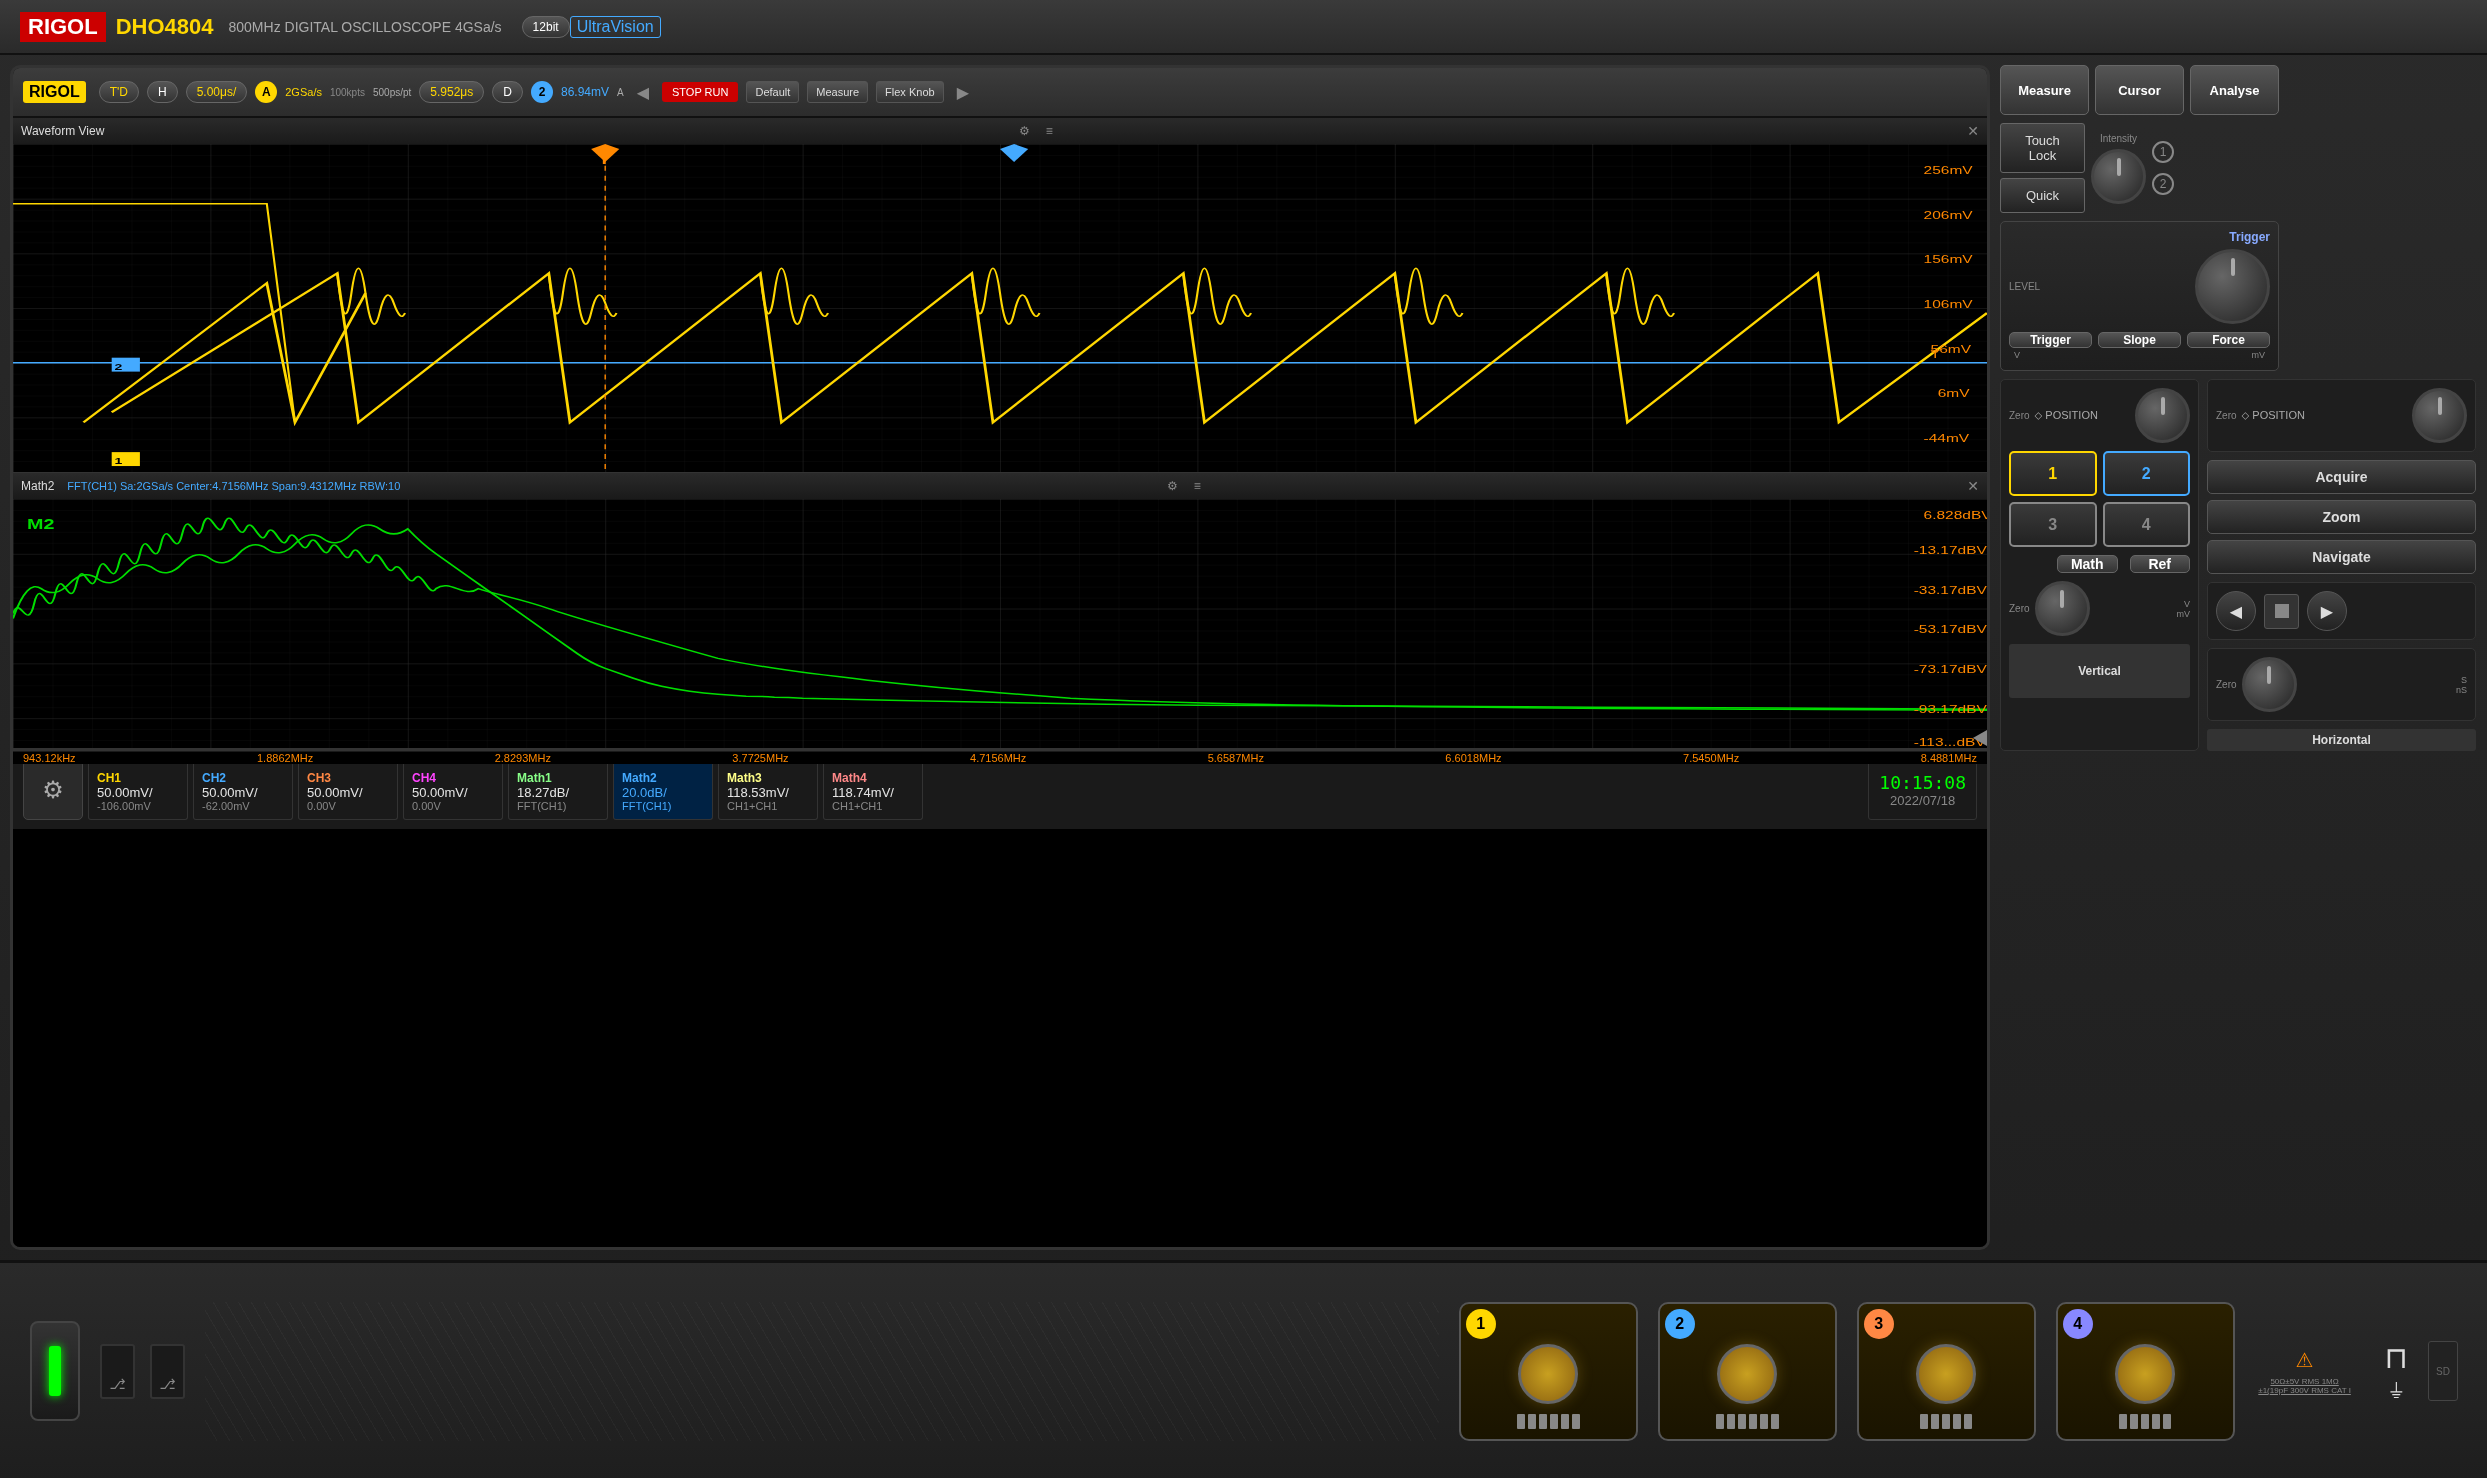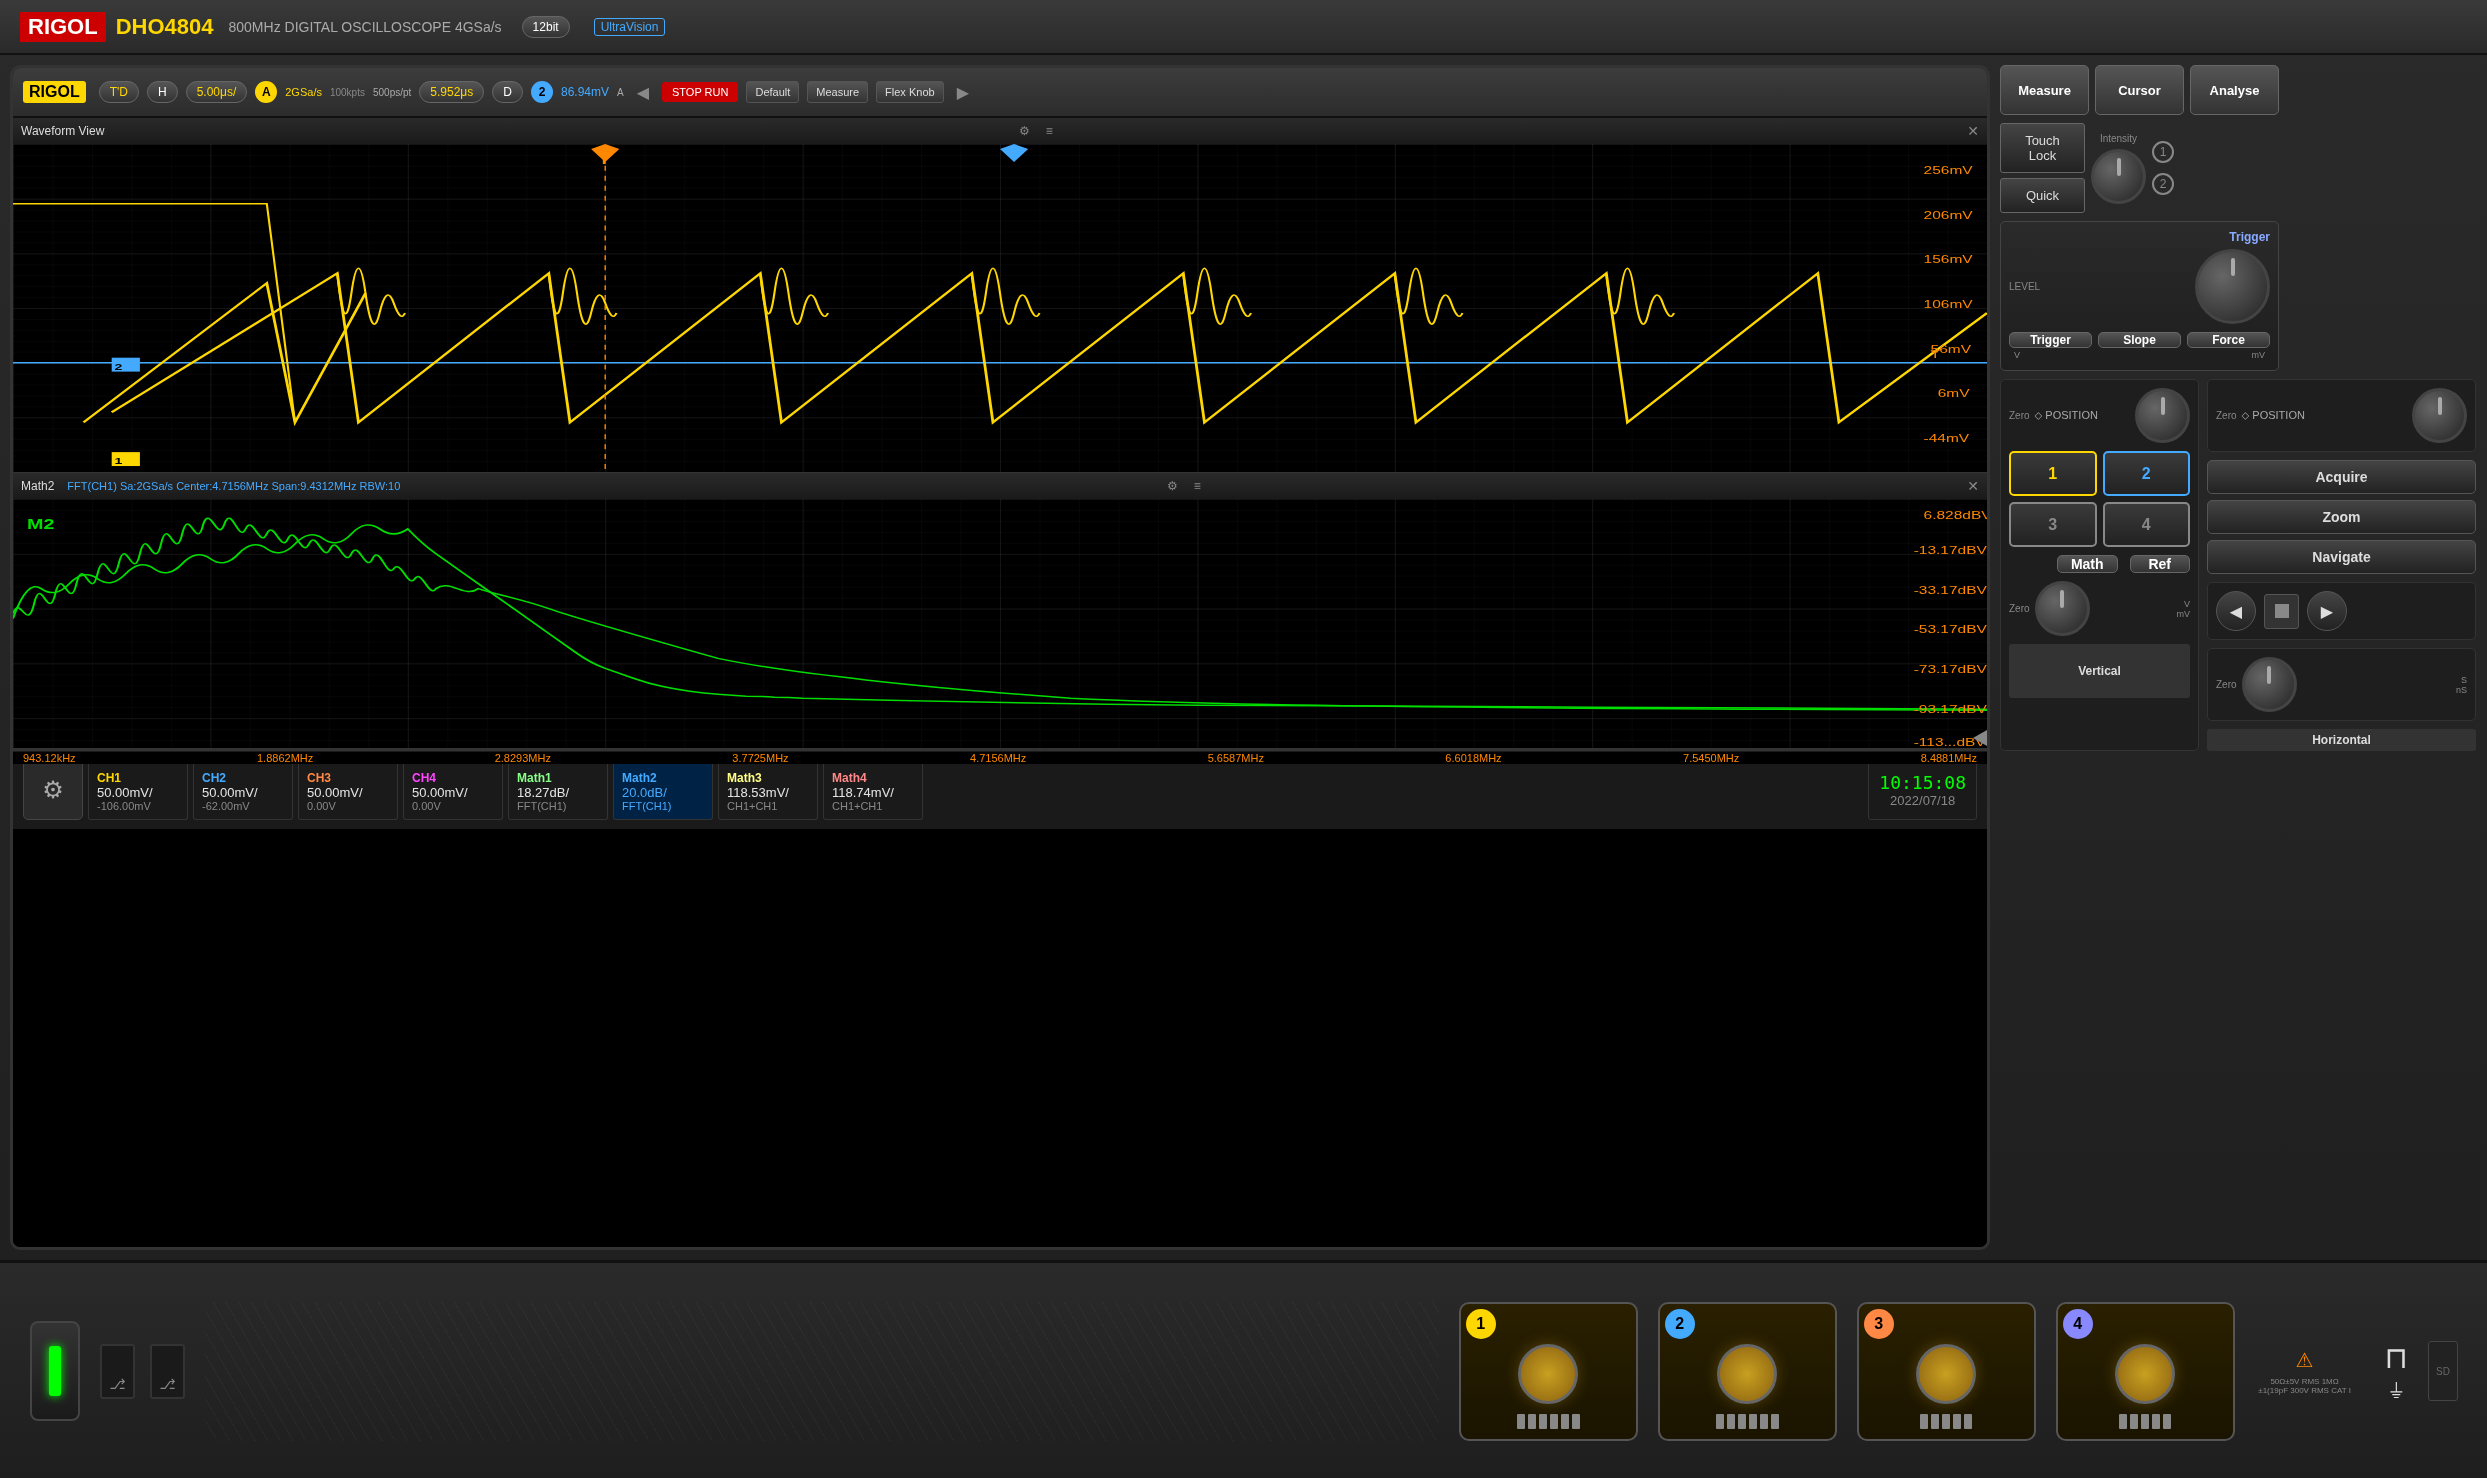--- a/index.html
+++ b/index.html
@@ -50,25 +50,24 @@
     .model-text span.dho { color: #FFD700; }
 
     .spec-text {
       color: #aaa;
       font-size: 14px;
       margin-right: 20px;
     }
 
     .ultra-vision {
       color: #4af;
-      font-size: 12px;
+      font-size: 16px;
       border: 1px solid #4af;
       padding: 1px 6px;
       border-radius: 3px;
-      margin-left: 24px;
     }
 
     
     .main-body {
       display: flex;
       flex: 1;
       padding: 10px;
       gap: 10px;
     }
 
@@ -979,21 +978,21 @@
           <div class="probe-pin"></div>
           <div class="probe-pin"></div>
           <div class="probe-pin"></div>
           <div class="probe-pin"></div>
         </div>
       </div>
     </div>
 
     <div style="display:flex; flex-direction:column; align-items:center; gap:5px;">
       <div style="color:#f80; font-size:20px;">⚠</div>
-      <span style="color:#888; font-size:8px; text-align:center; max-width:100px;">50Ω±5V RMS
+      <span style="color:#888; font-size:8px; text-align:center; max-width:100px;text-decoration:underline;">50Ω±5V RMS
 1MΩ ±1(19pF 300V RMS CAT I</span>
     </div>
 
     <div style="display:flex; flex-direction:column; align-items:center; gap:5px; margin-left:10px;">
       <div style="color:#ddd; font-size:30px;">⊓</div>
       <div style="color:#ddd; font-size:20px;">⏚</div>
     </div>
 
     <div style="width:30px; height:60px; background:#222; border:1px solid #444; border-radius:3px; display:flex; align-items:center; justify-content:center;">
       <div style="color:#666; font-size:10px;">SD</div>

